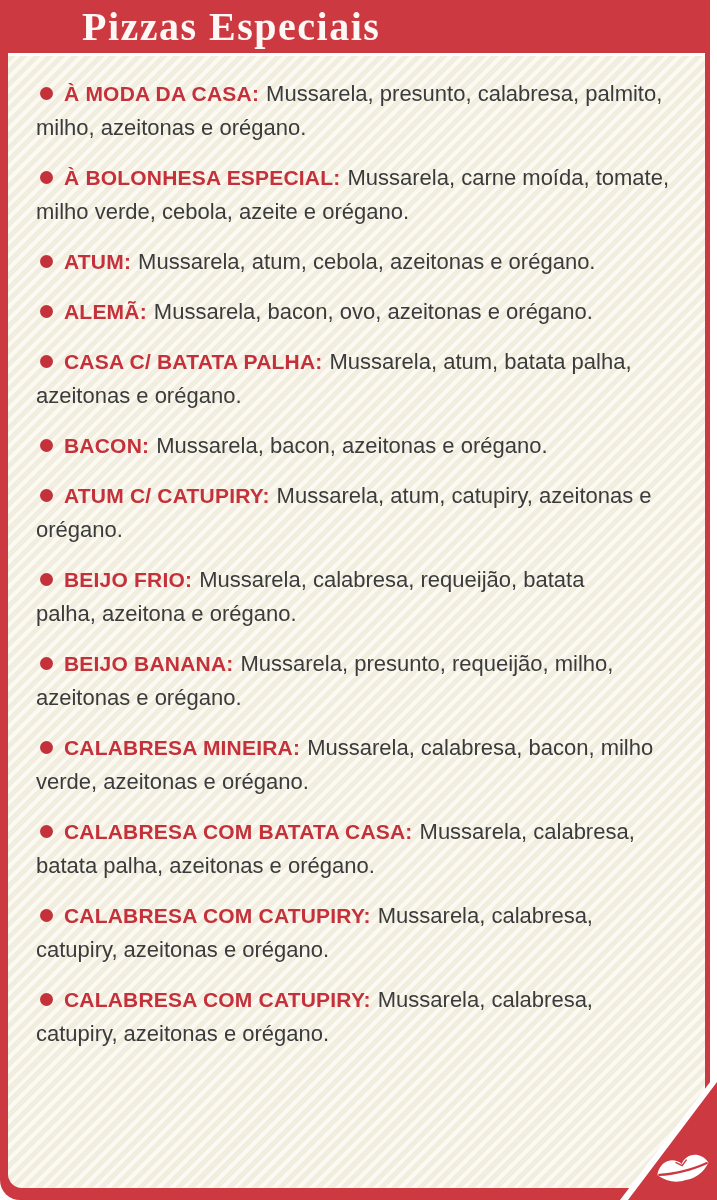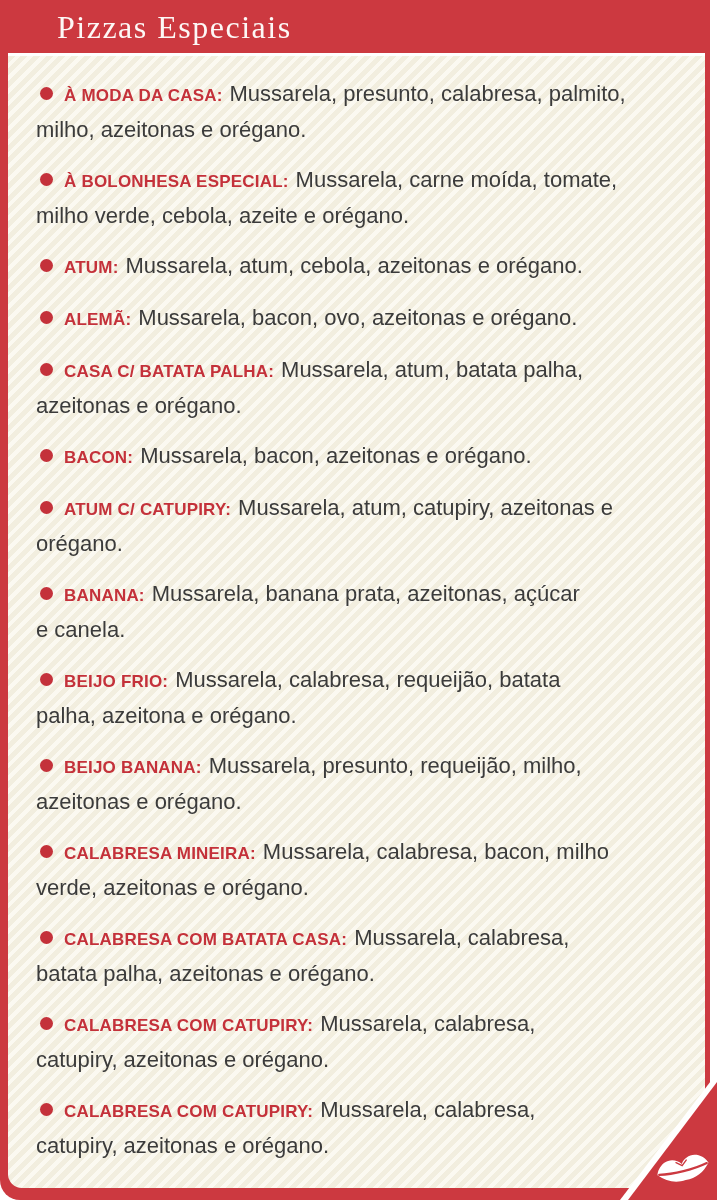--- a/index.html
+++ b/index.html
@@ -19,27 +19,28 @@
     overflow:hidden;
     font-family:"Liberation Sans", sans-serif;
   }
   
   .header{
     position:absolute;left:0;top:0;right:7px;height:53px;
     background:var(--header-red);
   }
   .title{
     font-family:"Liberation Serif", serif;
-    font-weight:400;
-    font-size:32px;
+    font-weight:700;
+    font-size:40px;
     letter-spacing:1.5px;
     color:#fdf8f6;
     line-height:54px;
     padding-left:57px;
     white-space:nowrap;
+    margin-left:25px;
   }
   
   .frame{
     position:absolute;left:0;right:7px;top:53px;bottom:0;
     background:var(--header-red);
     border-bottom-left-radius:20px;
   }
   .stripes{
     position:absolute;left:8px;right:5px;top:0;bottom:12px;
     border-top:3px solid var(--white);
@@ -64,21 +65,21 @@
   .bullet{
     display:inline-block;
     width:13px;height:13px;
     border-radius:50%;
     background:var(--accent-red);
     margin:0 11px 0 4px;
     position:relative;top:-1px;
   }
   .name{
     font-weight:bold;
-    font-size:17px;
+    font-size:21px;
     letter-spacing:0.2px;
     color:var(--accent-red);
   }
   .desc{
     margin-left:7px;
     color:var(--text-dark);
   }
   
   .corner-edge{
     position:absolute;right:0;bottom:0;
@@ -120,21 +121,20 @@
     <p class="item"><span class="bullet"></span><span class="name">ATUM:</span><span class="desc">Mussarela, atum, cebola, azeitonas e  orégano.</span></p>
 
     <p class="item"><span class="bullet"></span><span class="name">ALEMÃ:</span><span class="desc">Mussarela, bacon, ovo, azeitonas e orégano.</span></p>
 
     <p class="item"><span class="bullet"></span><span class="name">CASA C/ BATATA PALHA:</span><span class="desc">Mussarela, atum, batata palha,<br>azeitonas e orégano.</span></p>
 
     <p class="item"><span class="bullet"></span><span class="name">BACON:</span><span class="desc">Mussarela, bacon, azeitonas e  orégano.</span></p>
 
     <p class="item"><span class="bullet"></span><span class="name">ATUM C/ CATUPIRY:</span><span class="desc">Mussarela, atum, catupiry, azeitonas e<br>orégano.</span></p>
 
-    <p class="item"><span class="bullet"></span><span class="name">BANANA:</span><span class="desc">Mussarela, banana prata, azeitonas, açúcar<br>e canela.</span></p>
 
     <p class="item"><span class="bullet"></span><span class="name">BEIJO FRIO:</span><span class="desc">Mussarela, calabresa, requeijão, batata<br>palha, azeitona e orégano.</span></p>
 
     <p class="item"><span class="bullet"></span><span class="name">BEIJO BANANA:</span><span class="desc">Mussarela, presunto, requeijão, milho,<br>azeitonas e orégano.</span></p>
 
     <p class="item"><span class="bullet"></span><span class="name">CALABRESA MINEIRA:</span><span class="desc">Mussarela, calabresa, bacon, milho<br>verde, azeitonas e orégano.</span></p>
 
     <p class="item"><span class="bullet"></span><span class="name">CALABRESA COM BATATA CASA:</span><span class="desc">Mussarela, calabresa,<br>batata palha, azeitonas e orégano.</span></p>
 
     <p class="item"><span class="bullet"></span><span class="name">CALABRESA COM CATUPIRY:</span><span class="desc">Mussarela, calabresa,<br>catupiry, azeitonas e orégano.</span></p>

